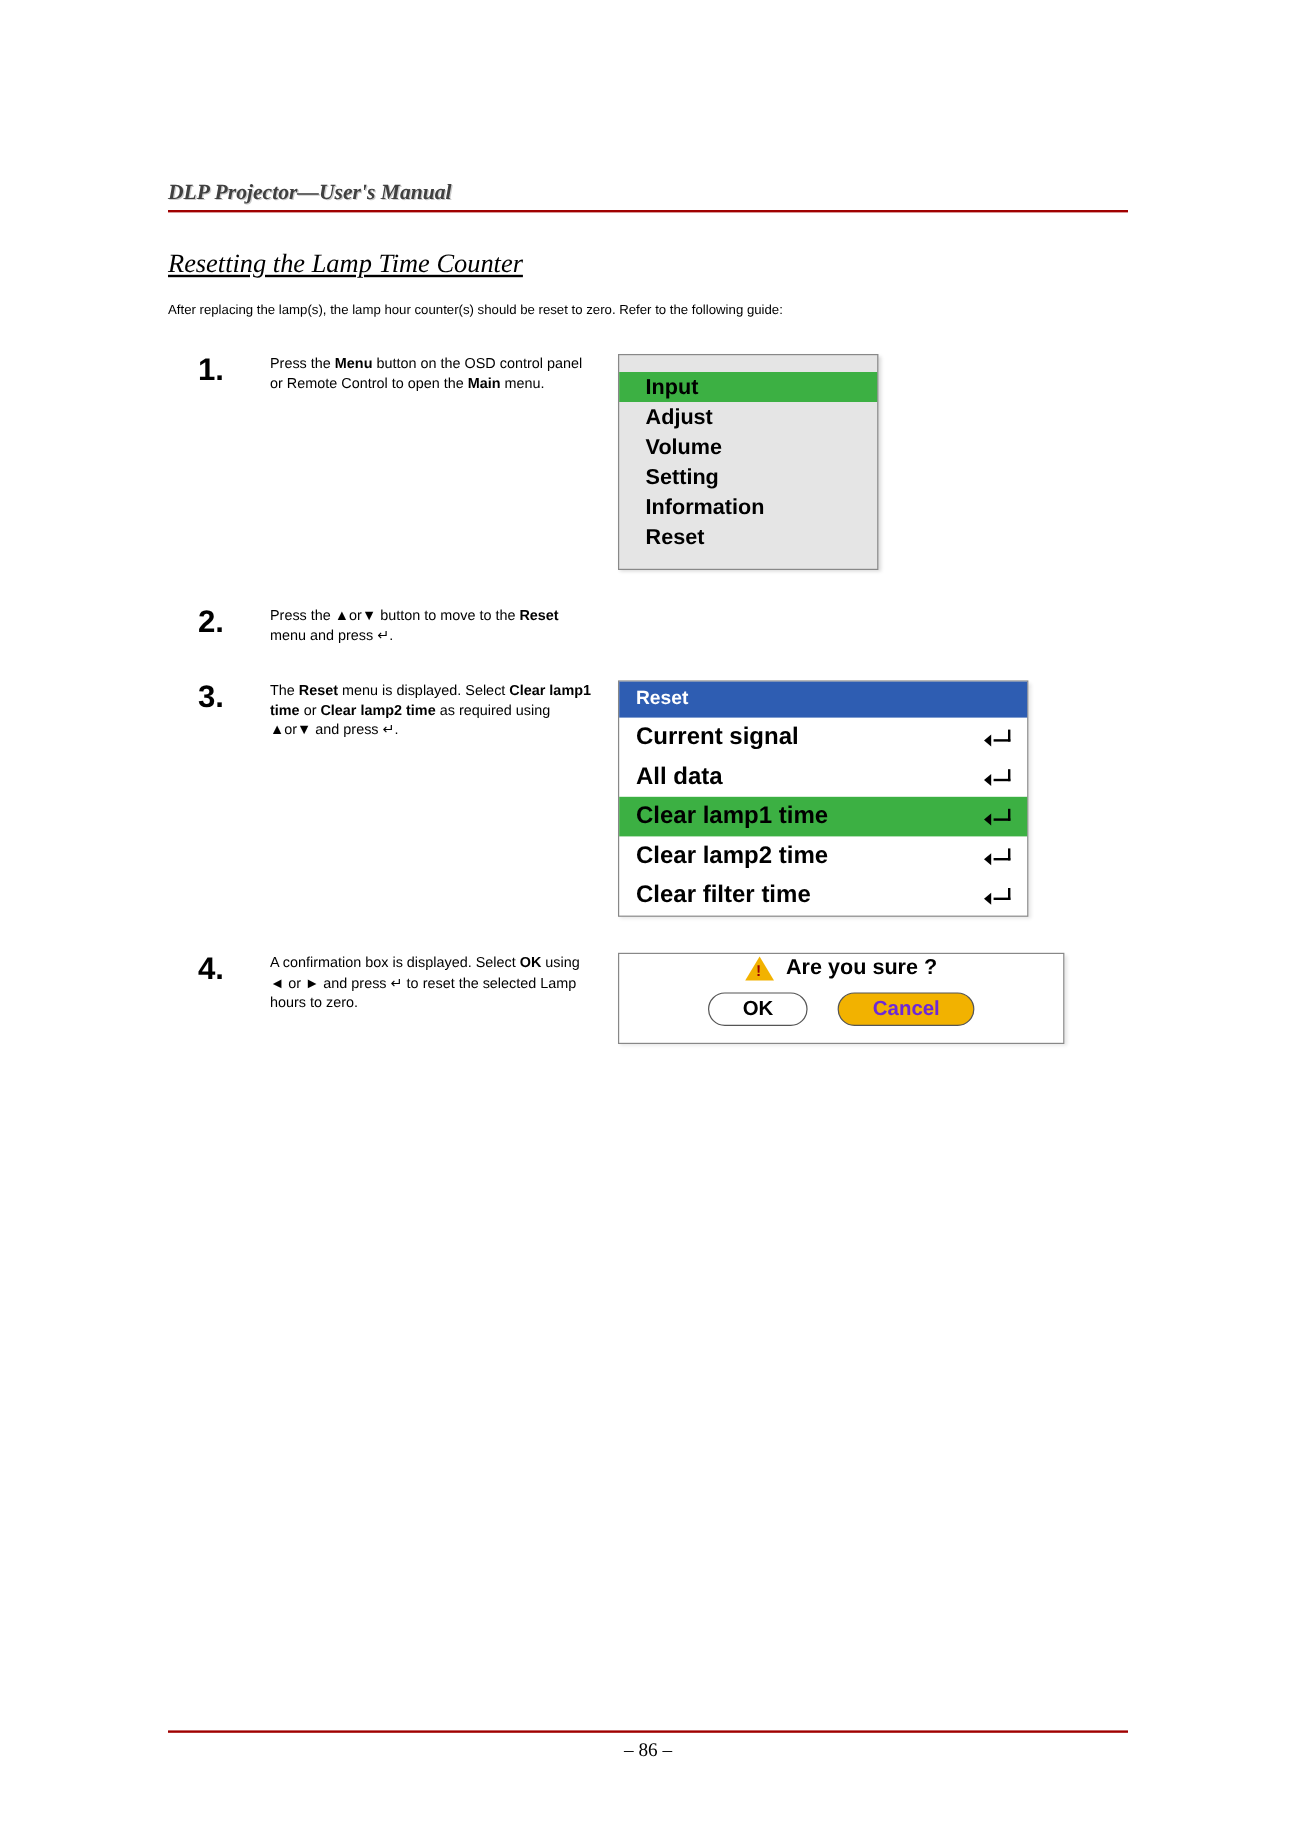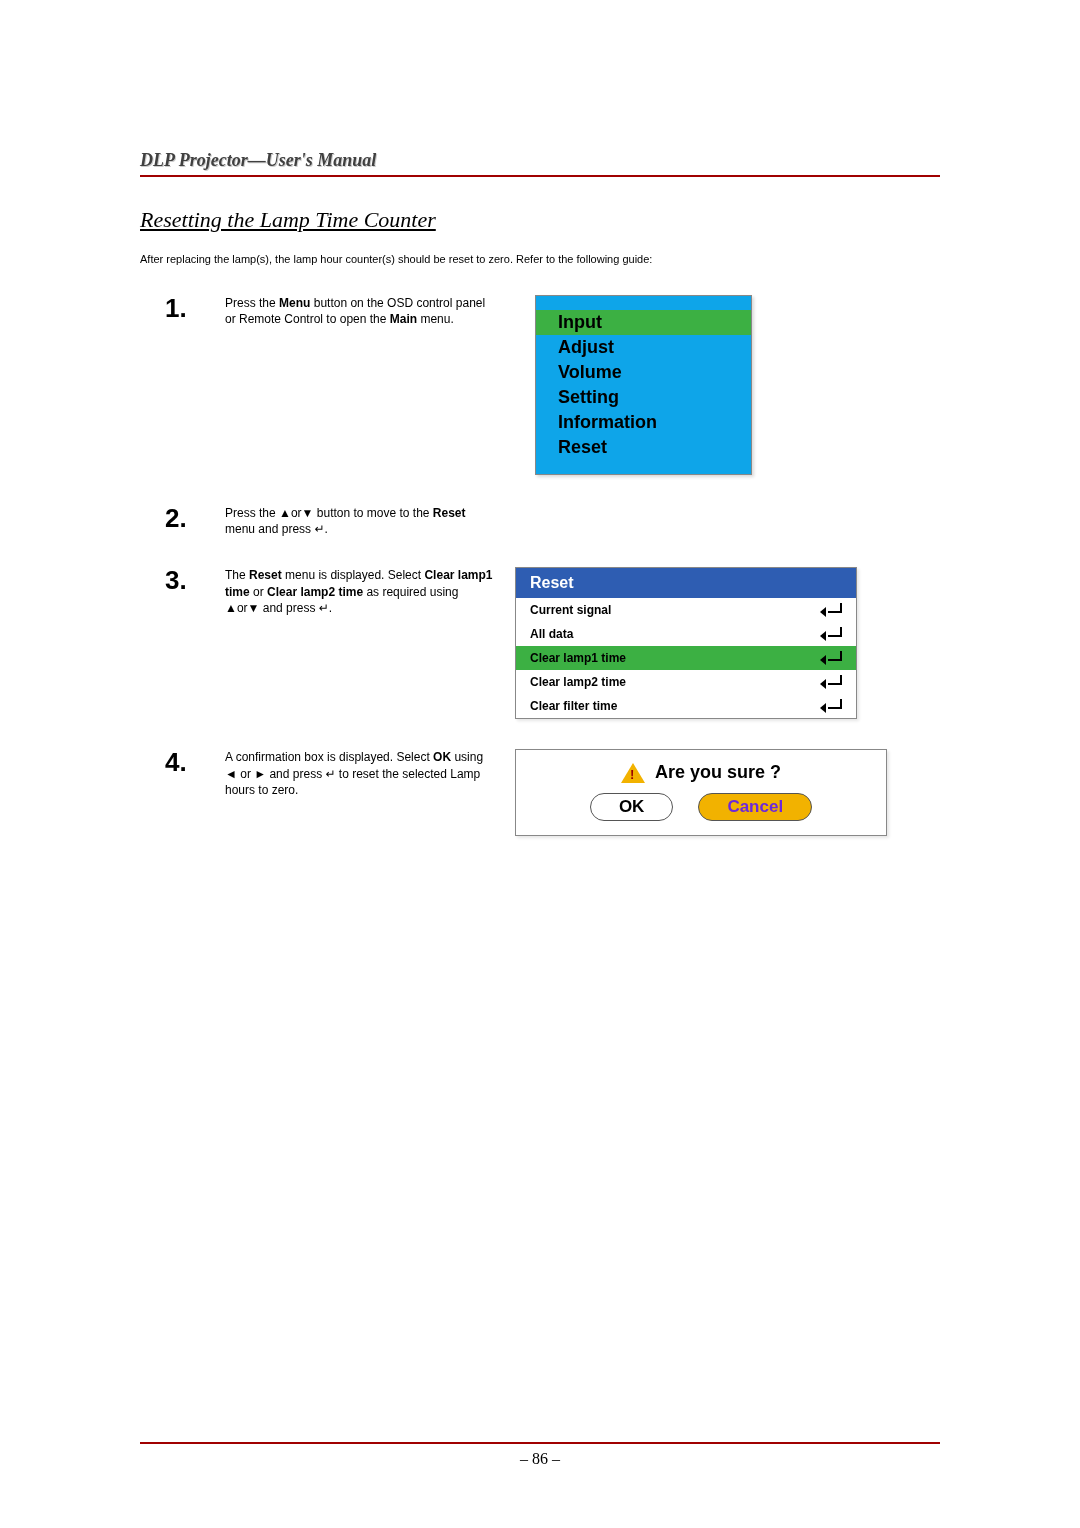--- a/index.html
+++ b/index.html
@@ -60,22 +60,21 @@
   }
   .step-text b { font-weight: bold; }
   .figure-cell {
     flex: 1;
   }
   
   .menu-box {
     border: 1px solid #888;
     width: 215px;
     padding: 14px 0 14px 0;
-    background: #0ea5e9;
-    margin-left: 20px;
+    background: #e5e5e5;
     box-shadow: 2px 2px 3px rgba(0,0,0,0.15);
   }
   .menu-item {
     font-family: Arial, sans-serif;
     font-size: 18px;
     font-weight: bold;
     padding: 2px 0 2px 22px;
     color: #000;
   }
   .menu-item.selected {
@@ -94,21 +93,21 @@
     color: #fff;
     font-weight: bold;
     font-size: 16px;
     padding: 6px 14px;
   }
   .reset-row {
     display: flex;
     justify-content: space-between;
     align-items: center;
     padding: 5px 14px;
-    font-size: 12px;
+    font-size: 20px;
     font-weight: bold;
   }
   .reset-row.selected {
     background: #3cb043;
     color: #000;
   }
   .enter-icon {
     width: 18px;
     height: 14px;
     display: inline-block;
@@ -140,21 +139,21 @@
     height: 0;
     border-top: 5px solid transparent;
     border-bottom: 5px solid transparent;
     border-right: 6px solid currentColor;
   }
   
   .confirm-box {
     width: 330px;
     border: 1px solid #888;
     background: #fff;
-    padding: 12px 20px 14px 20px;
+    padding: 1px 20px 14px 20px;
     box-shadow: 2px 2px 3px rgba(0,0,0,0.1);
     text-align: center;
   }
   .confirm-row1 {
     display: flex;
     align-items: center;
     justify-content: center;
     gap: 10px;
     font-weight: bold;
     font-size: 18px;

